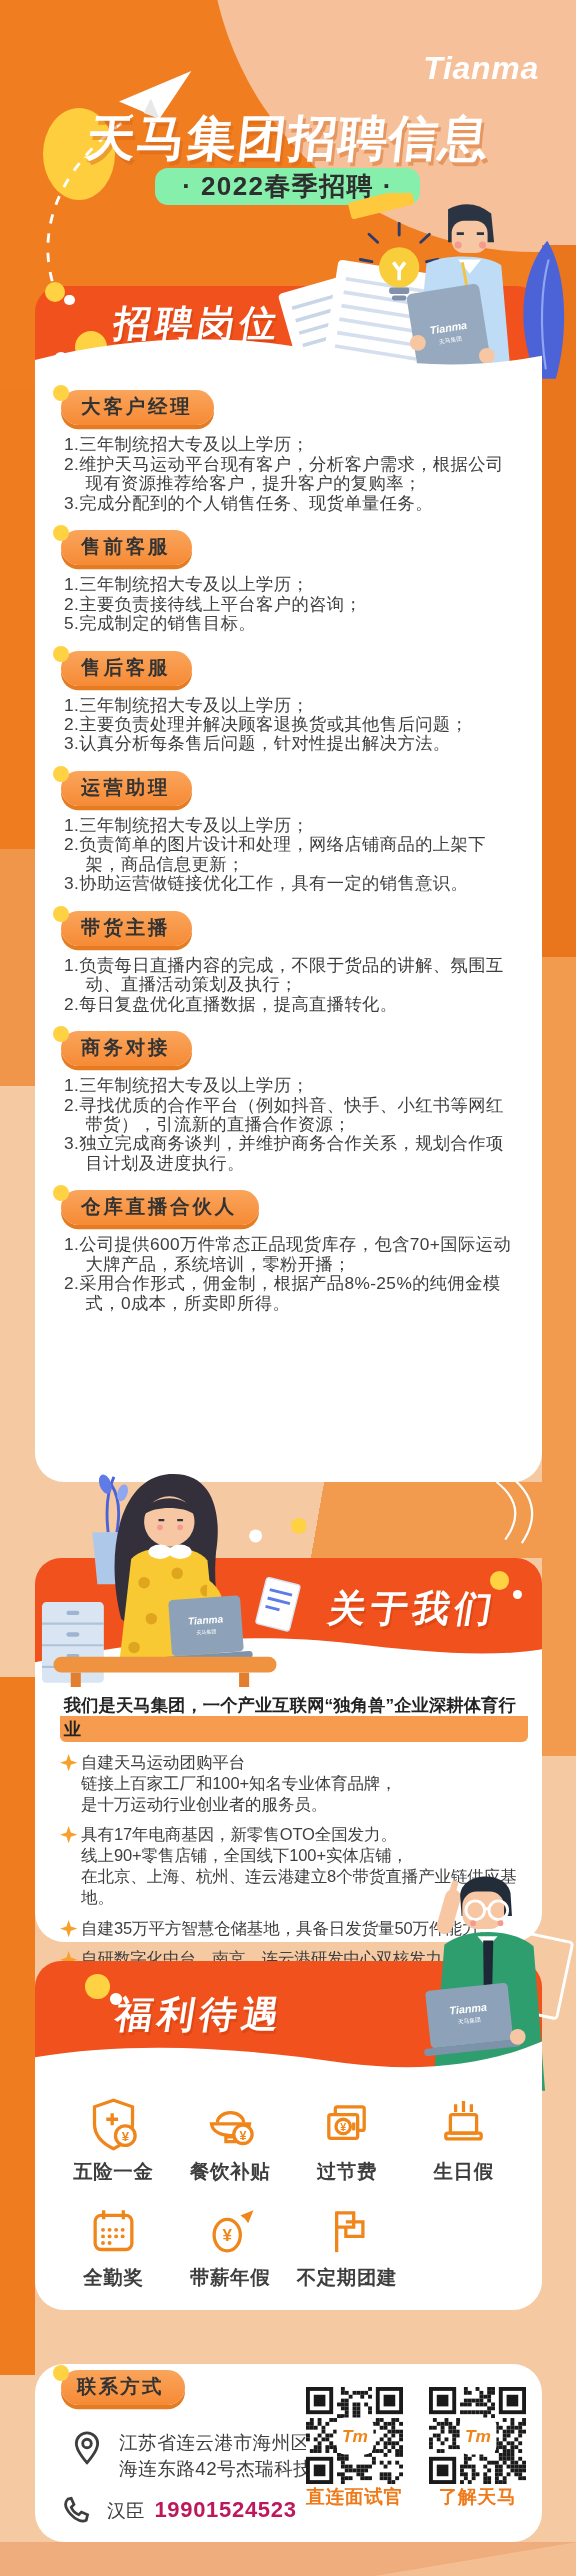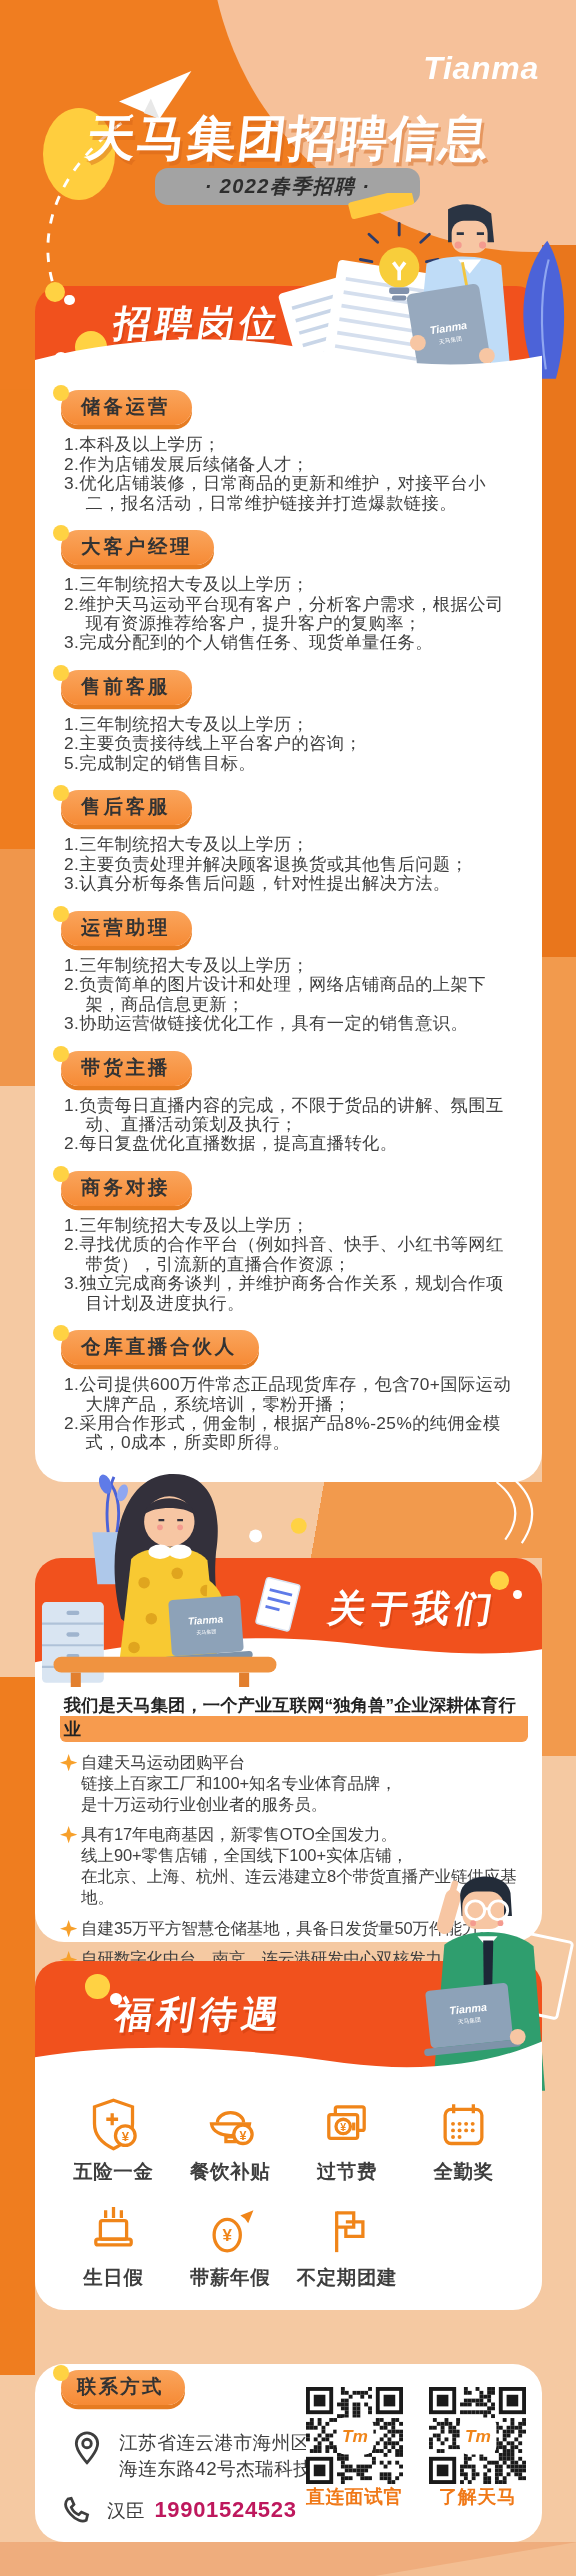--- a/index.html
+++ b/index.html
@@ -11,23 +11,23 @@
   
   .redcard{position:absolute;left:35px;width:507px;background:#F1511D;border-radius:26px 26px 0 0;}
   .whitecard{position:absolute;left:35px;width:507px;background:#fff;}
   .wave{position:absolute;left:35px;width:507px;}
   
   .logo{position:absolute;right:37px;top:50px;color:#fff;font-size:32px;font-weight:bold;
     font-style:italic;letter-spacing:0.7px;}
   .main-title{position:absolute;left:40px;top:106px;width:496px;text-align:center;color:#fff;
     font-size:49px;font-weight:bold;letter-spacing:1.4px;transform:skewX(-6deg);
     text-shadow:2.9px 4.3px 0 rgba(210,100,25,.45);white-space:nowrap;}
-  .subtitle-pill{position:absolute;left:155px;top:168px;width:265px;height:37px;background:#a3a3a3;
+  .subtitle-pill{position:absolute;left:155px;top:168px;width:265px;height:37px;background:#86efac;
     border-radius:13px;display:flex;align-items:center;justify-content:center;
-    font-size:20px;font-weight:bold;color:#2e2e2e;letter-spacing:1.4px;font-style:italic;}
+    font-size:26px;font-weight:bold;color:#2e2e2e;letter-spacing:1.4px;}
   
   .sec-title{color:#fff;font-size:37px;font-weight:bold;letter-spacing:5px;transform:skewX(-9deg);
     text-shadow:2.2px 2.9px 0 rgba(190,55,10,.35);white-space:nowrap;}
   
   .pill{position:relative;display:inline-block;background:linear-gradient(180deg,#FAA55C,#F68A35);
     border-radius:18.7px;box-shadow:0 4.3px 0 #E67C22;padding:2.9px 21.6px 5px 20px;
     font-size:19.4px;font-weight:bold;color:#333;letter-spacing:2.9px;margin:0 0 10px -2.9px;}
   .pill::before{content:"";position:absolute;left:-8.6px;top:-5px;width:16px;height:16px;
     border-radius:50%;background:#FFD243;}
   .job{margin-bottom:17.3px;}
@@ -158,26 +158,20 @@
         <circle cx="292" cy="226" r="11" fill="#F7C6A3"></circle>
     </g>
   </svg>
 
   <svg class="wave" style="top:330px;height:60px;" viewBox="0 0 705 84" preserveAspectRatio="none">
     <path d="M0,42 C120,10 260,4 380,26 C480,44 580,60 705,36 L705,84 L0,84 Z" fill="#fff"></path>
   </svg>
   <div class="whitecard" style="top:389px;height:1093px;border-radius:0 0 29px 29px;padding:0;">
     <div style="padding:1.4px 27px 0 29px;">
 
-      <div class="job">
-        <div class="pill">储备运营</div>
-        <div class="jline">1.本科及以上学历；</div>
-        <div class="jline">2.作为店铺发展后续储备人才；</div>
-        <div class="jline">3.优化店铺装修，日常商品的更新和维护，对接平台小二，报名活动，日常维护链接并打造爆款链接。</div>
-      </div>
 
       <div class="job">
         <div class="pill">大客户经理</div>
         <div class="jline">1.三年制统招大专及以上学历；</div>
         <div class="jline">2.维护天马运动平台现有客户，分析客户需求，根据公司现有资源推荐给客户，提升客户的复购率；</div>
         <div class="jline">3.完成分配到的个人销售任务、现货单量任务。</div>
       </div>
 
       <div class="job">
         <div class="pill">售前客服</div>
@@ -397,44 +391,44 @@
           <rect x="28" y="18" width="44" height="36" rx="3"></rect>
           <rect x="18" y="30" width="44" height="36" rx="3" fill="#fff"></rect>
           <circle cx="40" cy="48" r="11"></circle>
           <text x="40" y="55" text-anchor="middle" fill="#F08519" stroke="none" font-size="16" font-weight="bold">¥</text>
           <path d="M56,42 v12"></path>
         </svg>
         <div class="blabel">过节费</div>
       </div>
       <div class="bcell">
         <svg width="59" height="59" viewBox="0 0 90 90" fill="none" stroke="#F08519" stroke-width="5">
+          <path d="M33,14 v12 M45,9 v17 M57,14 v12"></path>
+          <rect x="25" y="30" width="40" height="28" rx="3"></rect>
+          <rect x="18" y="58" width="54" height="9" rx="3"></rect>
+        </svg>
+        <div class="blabel">生日假</div>
+      </div>
+      <div class="bcell">
+        <svg width="59" height="59" viewBox="0 0 90 90" fill="none" stroke="#F08519" stroke-width="5">
           <rect x="17" y="22" width="56" height="52" rx="9"></rect>
           <path d="M30,14 v14 M60,14 v14"></path>
           <g fill="#F08519" stroke="none">
             <circle cx="29" cy="44" r="3"></circle>
               <circle cx="39" cy="44" r="3"></circle>
               <circle cx="49" cy="44" r="3"></circle>
               <circle cx="59" cy="44" r="3"></circle>
             <circle cx="29" cy="54" r="3"></circle>
               <circle cx="39" cy="54" r="3"></circle>
               <circle cx="49" cy="54" r="3"></circle>
               <circle cx="59" cy="54" r="3"></circle>
             <circle cx="29" cy="64" r="3"></circle>
               <circle cx="39" cy="64" r="3"></circle>
           </g>
         </svg>
         <div class="blabel">全勤奖</div>
-      </div>
-      <div class="bcell">
-        <svg width="59" height="59" viewBox="0 0 90 90" fill="none" stroke="#F08519" stroke-width="5">
-          <path d="M33,14 v12 M45,9 v17 M57,14 v12"></path>
-          <rect x="25" y="30" width="40" height="28" rx="3"></rect>
-          <rect x="18" y="58" width="54" height="9" rx="3"></rect>
-        </svg>
-        <div class="blabel">生日假</div>
       </div>
       <div class="bcell">
         <svg width="59" height="59" viewBox="0 0 90 90" fill="none" stroke="#F08519" stroke-width="5">
           <ellipse cx="40" cy="52" rx="20" ry="24"></ellipse>
           <text x="40" y="61" text-anchor="middle" fill="#F08519" stroke="none" font-size="26" font-weight="bold">¥</text>
           <path d="M60,22 l20,-8 l-8,20 l-5,-7 l-7,-5 z" fill="#F08519" stroke="none"></path>
         </svg>
         <div class="blabel">带薪年假</div>
       </div>
       <div class="bcell">

